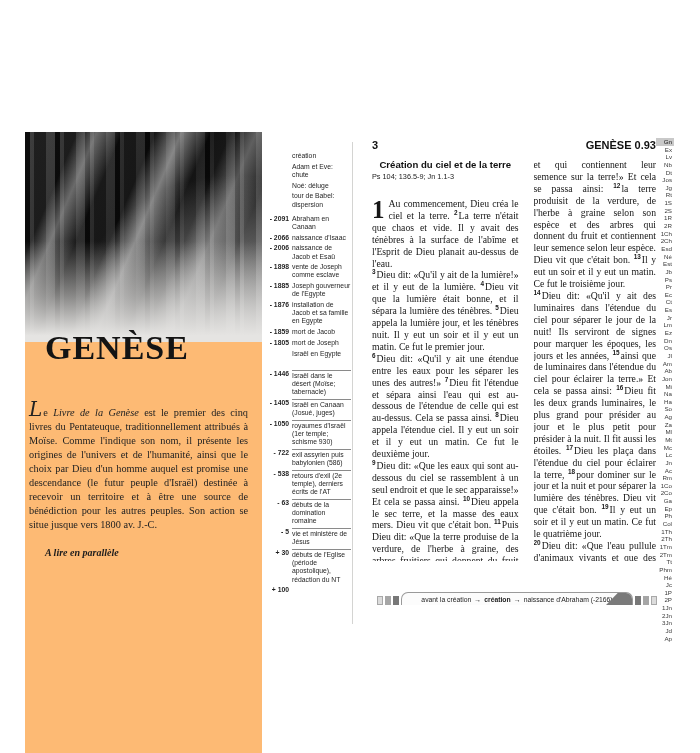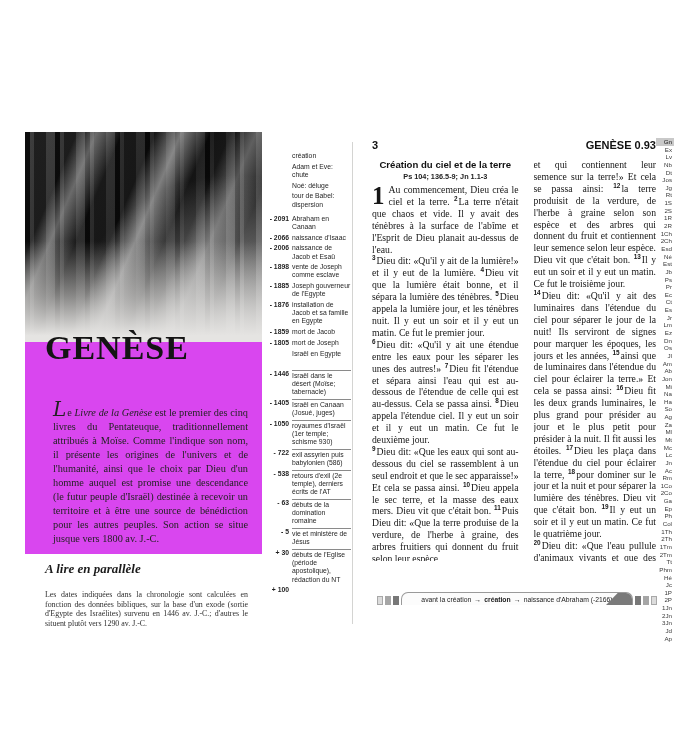--- a/index.html
+++ b/index.html
@@ -1,39 +1,39 @@
 <!DOCTYPE html>
 <html><head>
 <meta charset="utf-8">
 <style>
   html,body{margin:0;padding:0;background:#fff;}
   .canvas{position:relative;width:700px;height:753px;background:#fff;overflow:hidden;
           font-family:"Liberation Serif",serif;color:#1c1c1c;}
 
   
-  .intro-panel{position:absolute;left:25px;top:132px;width:237px;height:422px;
-               background:#d946ef;}
+  .intro-panel{position:absolute;left:25px;top:132px;width:237px;height:622px;
+               background:#fdba74;}
   .photo{height:210px;width:100%;
     background:
       linear-gradient(to bottom, rgba(229,228,226,0) 52%, rgba(229,228,226,.55) 78%, #e5e4e2 97%),
       radial-gradient(ellipse at 88% 92%, rgba(255,255,255,.55), rgba(255,255,255,0) 55%),
       linear-gradient(113deg, transparent 16%, rgba(255,255,255,.35) 22%, transparent 30%),
       linear-gradient(113deg, transparent 40%, rgba(255,255,255,.45) 48%, transparent 57%),
       linear-gradient(113deg, transparent 63%, rgba(255,255,255,.30) 71%, transparent 80%),
       repeating-linear-gradient(90deg, rgba(5,5,5,.85) 0 5px, rgba(70,70,70,.25) 5px 9px,
         rgba(20,20,20,.7) 9px 21px, rgba(90,90,90,.2) 21px 30px),
       linear-gradient(115deg,#3c3c3c,#121212 55%,#5a5a5a 100%);
     background-color:#1a1a1a;}
   .book-title{margin:-14px 0 0 20px;font-family:"Liberation Serif",serif;font-weight:bold;
               font-size:34px;line-height:40px;letter-spacing:1px;color:#141414;}
-  .lead{margin:36px 14px 0 28px;font-size:10.3px;line-height:14px;text-align:justify;color:#222;}
+  .lead{margin:36px 14px 0 4px;font-size:10.3px;line-height:14px;text-align:justify;color:#222;}
   .lead-letter{font-style:italic;font-size:20px;line-height:10px;font-family:"DejaVu Serif",serif;
                margin-right:1px;}
   .lead em{font-style:italic;}
-  .parallel-heading{margin:15px 14px 0 20px;font-size:13px;font-weight:bold;font-style:italic;}
+  .parallel-heading{margin:15px 14px 0 20px;font-size:10px;font-weight:bold;font-style:italic;}
   .parallel-refs{margin:3px 14px 0 20px;font-size:10.3px;}
   .footnote{margin:13px 14px 0 20px;font-size:7.9px;line-height:9.6px;text-align:justify;color:#2e2e2e;}
 
   
   .timeline{position:absolute;left:261px;top:152px;width:90px;
             font-family:"Liberation Sans",sans-serif;}
   .tl-row{display:flex;align-items:flex-start;margin-bottom:2.5px;}
   .tl-year{width:28px;flex:none;text-align:right;padding-right:3px;
            font-size:6.8px;line-height:8.2px;font-weight:bold;color:#1f1f1f;}
   .tl-label{flex:1;font-size:6.8px;line-height:8.2px;color:#262626;}
@@ -48,22 +48,22 @@
   .page-header{display:flex;justify-content:space-between;align-items:baseline;
                font-family:"Liberation Sans",sans-serif;font-weight:bold;font-size:11px;color:#111;}
   .section-banner{margin-top:17px;text-align:center;font-family:"Liberation Sans",sans-serif;
                   font-weight:bold;font-size:9.3px;letter-spacing:.2px;color:#111;}
   .cols{display:flex;gap:15px;margin-top:8px;}
   .col{height:402px;overflow:hidden;}
   .col-left{width:152px;}
   .col-right{width:127px;}
   .sec-head{text-align:center;font-family:"Liberation Sans",sans-serif;font-weight:bold;
             font-size:9.6px;line-height:12px;color:#111;}
-  .sec-refs{text-align:center;font-family:"Liberation Sans",sans-serif;font-weight:bold;
-            font-size:7.3px;line-height:9px;margin:1px 0 3px 0;color:#222;}
+  .sec-refs{text-align:left;font-family:"Liberation Sans",sans-serif;font-weight:normal;
+            font-size:7.3px;line-height:9px;margin:1px 0 17px 0;color:#222;}
   .vp{margin:0;font-size:9.7px;line-height:11.9px;text-align:justify;color:#161616;}
   .vnum{font-family:"Liberation Sans",sans-serif;font-weight:bold;font-size:6.4px;
         vertical-align:4px;line-height:0;margin-right:1px;}
   .dropcap{float:left;font-weight:bold;font-size:25px;line-height:21px;margin:1px 4px 0 0;}
 
   
   .progress{position:absolute;left:377px;top:591px;width:280px;height:14px;
             display:flex;align-items:flex-end;gap:2px;
             font-family:"Liberation Sans",sans-serif;}
   .seg{display:inline-block;width:6px;height:9px;}
@@ -89,21 +89,20 @@
 </head>
 <body>
 
 <div class="canvas">
 
   <aside class="intro-panel">
     <div class="photo"></div>
     <h1 class="book-title">GENÈSE</h1>
     <p class="lead"><span class="lead-letter">L</span><span>e </span><em>Livre de la Genèse</em><span> est le premier des cinq livres du Pentateuque, traditionnellement attribués à Moïse. Comme l'indique son nom, il présente les origines de l'univers et de l'humanité, ainsi que le choix par Dieu d'un homme auquel est promise une descendance (le futur peuple d'Israël) destinée à recevoir un territoire et à être une source de bénédiction pour les autres peuples. Son action se situe jusque vers 1800 av. J.-C.</span></p>
     <p class="parallel-heading">A lire en parallèle</p>
-    <p class="footnote">Les dates indiquées dans la chronologie sont calculées en fonction des données bibliques, sur la base d'un exode (sortie d'Egypte des Israélites) survenu en 1446 av. J.-C.; d'autres le situent plutôt vers 1290 av. J.-C.</p>
   </aside>
 
   <div class="timeline" id="timeline">
       <div class="tl-row">
         <span class="tl-year"></span>
         <span class="tl-label">création</span>
       </div>
       <div class="tl-row">
         <span class="tl-year"></span>
         <span class="tl-label">Adam et Eve: chute</span>

